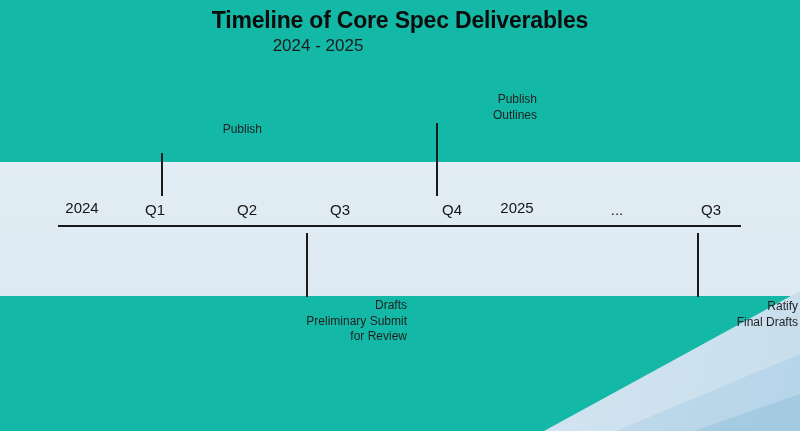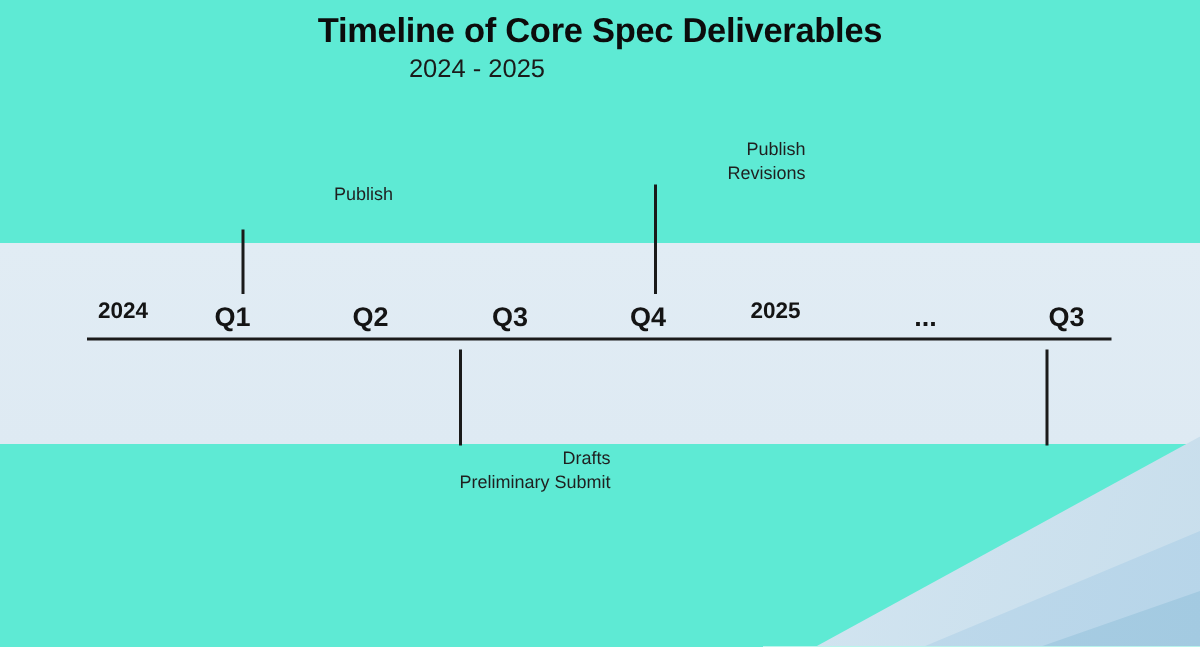--- a/index.html
+++ b/index.html
@@ -8,21 +8,21 @@
     background: #ffffff;
     width: 800px;
     height: 431px;
     overflow: hidden;
     font-family: "Liberation Sans", sans-serif;
   }
   .stage {
     position: relative;
     width: 800px;
     height: 431px;
-    background: #5eead4;
+    background: #14b8a6;
     overflow: hidden;
   }
   .title {
     position: absolute;
     top: 7px;
     left: 0;
     width: 800px;
     text-align: center;
     font-size: 23px;
     font-weight: 700;
@@ -51,26 +51,26 @@
     position: absolute;
     left: 58px;
     top: 225px;
     width: 683px;
     height: 2px;
     background: #1a1a1a;
   }
   .tlabel {
     position: absolute;
     transform: translateX(-50%);
-    font-weight: 700;
+    font-weight: 400;
     color: #141414;
     white-space: nowrap;
   }
   .tlabel.year { top: 199px; font-size: 15px; }
-  .tlabel.qtr  { top: 201px; font-size: 18px; }
+  .tlabel.qtr  { top: 201px; font-size: 15px; }
   .conn {
     position: absolute;
     width: 2px;
     background: #1a1a1a;
   }
   .event {
     position: absolute;
     width: 200px;
     transform: translateX(-50%);
     text-align: center;
@@ -116,38 +116,43 @@
     <div class="tri mid"></div>
     <div class="tri deep"></div>
   </div>
 
   <div class="axis"></div>
 
   <span class="tlabel year" style="left:82px">2024</span>
   <span class="tlabel qtr" style="left:155px">Q1</span>
   <span class="tlabel qtr" style="left:247px">Q2</span>
   <span class="tlabel qtr" style="left:340px">Q3</span>
-  <span class="tlabel qtr" style="left:432px">Q4</span>
+  <span class="tlabel qtr" style="left:452px">Q4</span>
   <span class="tlabel year" style="left:517px">2025</span>
   <span class="tlabel qtr" style="left:617px">...</span>
   <span class="tlabel qtr" style="left:711px">Q3</span>
 
   <div class="conn" style="left:161px; top:153px; height:43px"></div>
   <div class="conn" style="left:436px; top:123px; height:73px"></div>
   <div class="conn" style="left:306px; top:233px; height:64px"></div>
   <div class="conn" style="left:697px; top:233px; height:64px"></div>
 
   <div class="event" style="left:162px; top:122px">
     <div>Publish</div>
   </div>
 
   <div class="event" style="left:437px; top:92px">
     <div>Publish</div>
-    <div>Revisions</div>
+    <div>Outlines</div>
   </div>
 
   <div class="event" style="left:307px; top:298px">
     <div>Drafts</div>
     <div>Preliminary Submit</div>
+    <div>for Review</div>
   </div>
 
+  <div class="event" style="left:698px; top:299px">
+    <div>Ratify</div>
+    <div>Final Drafts</div>
+  </div>
 
 </div>
 
 </body></html>

